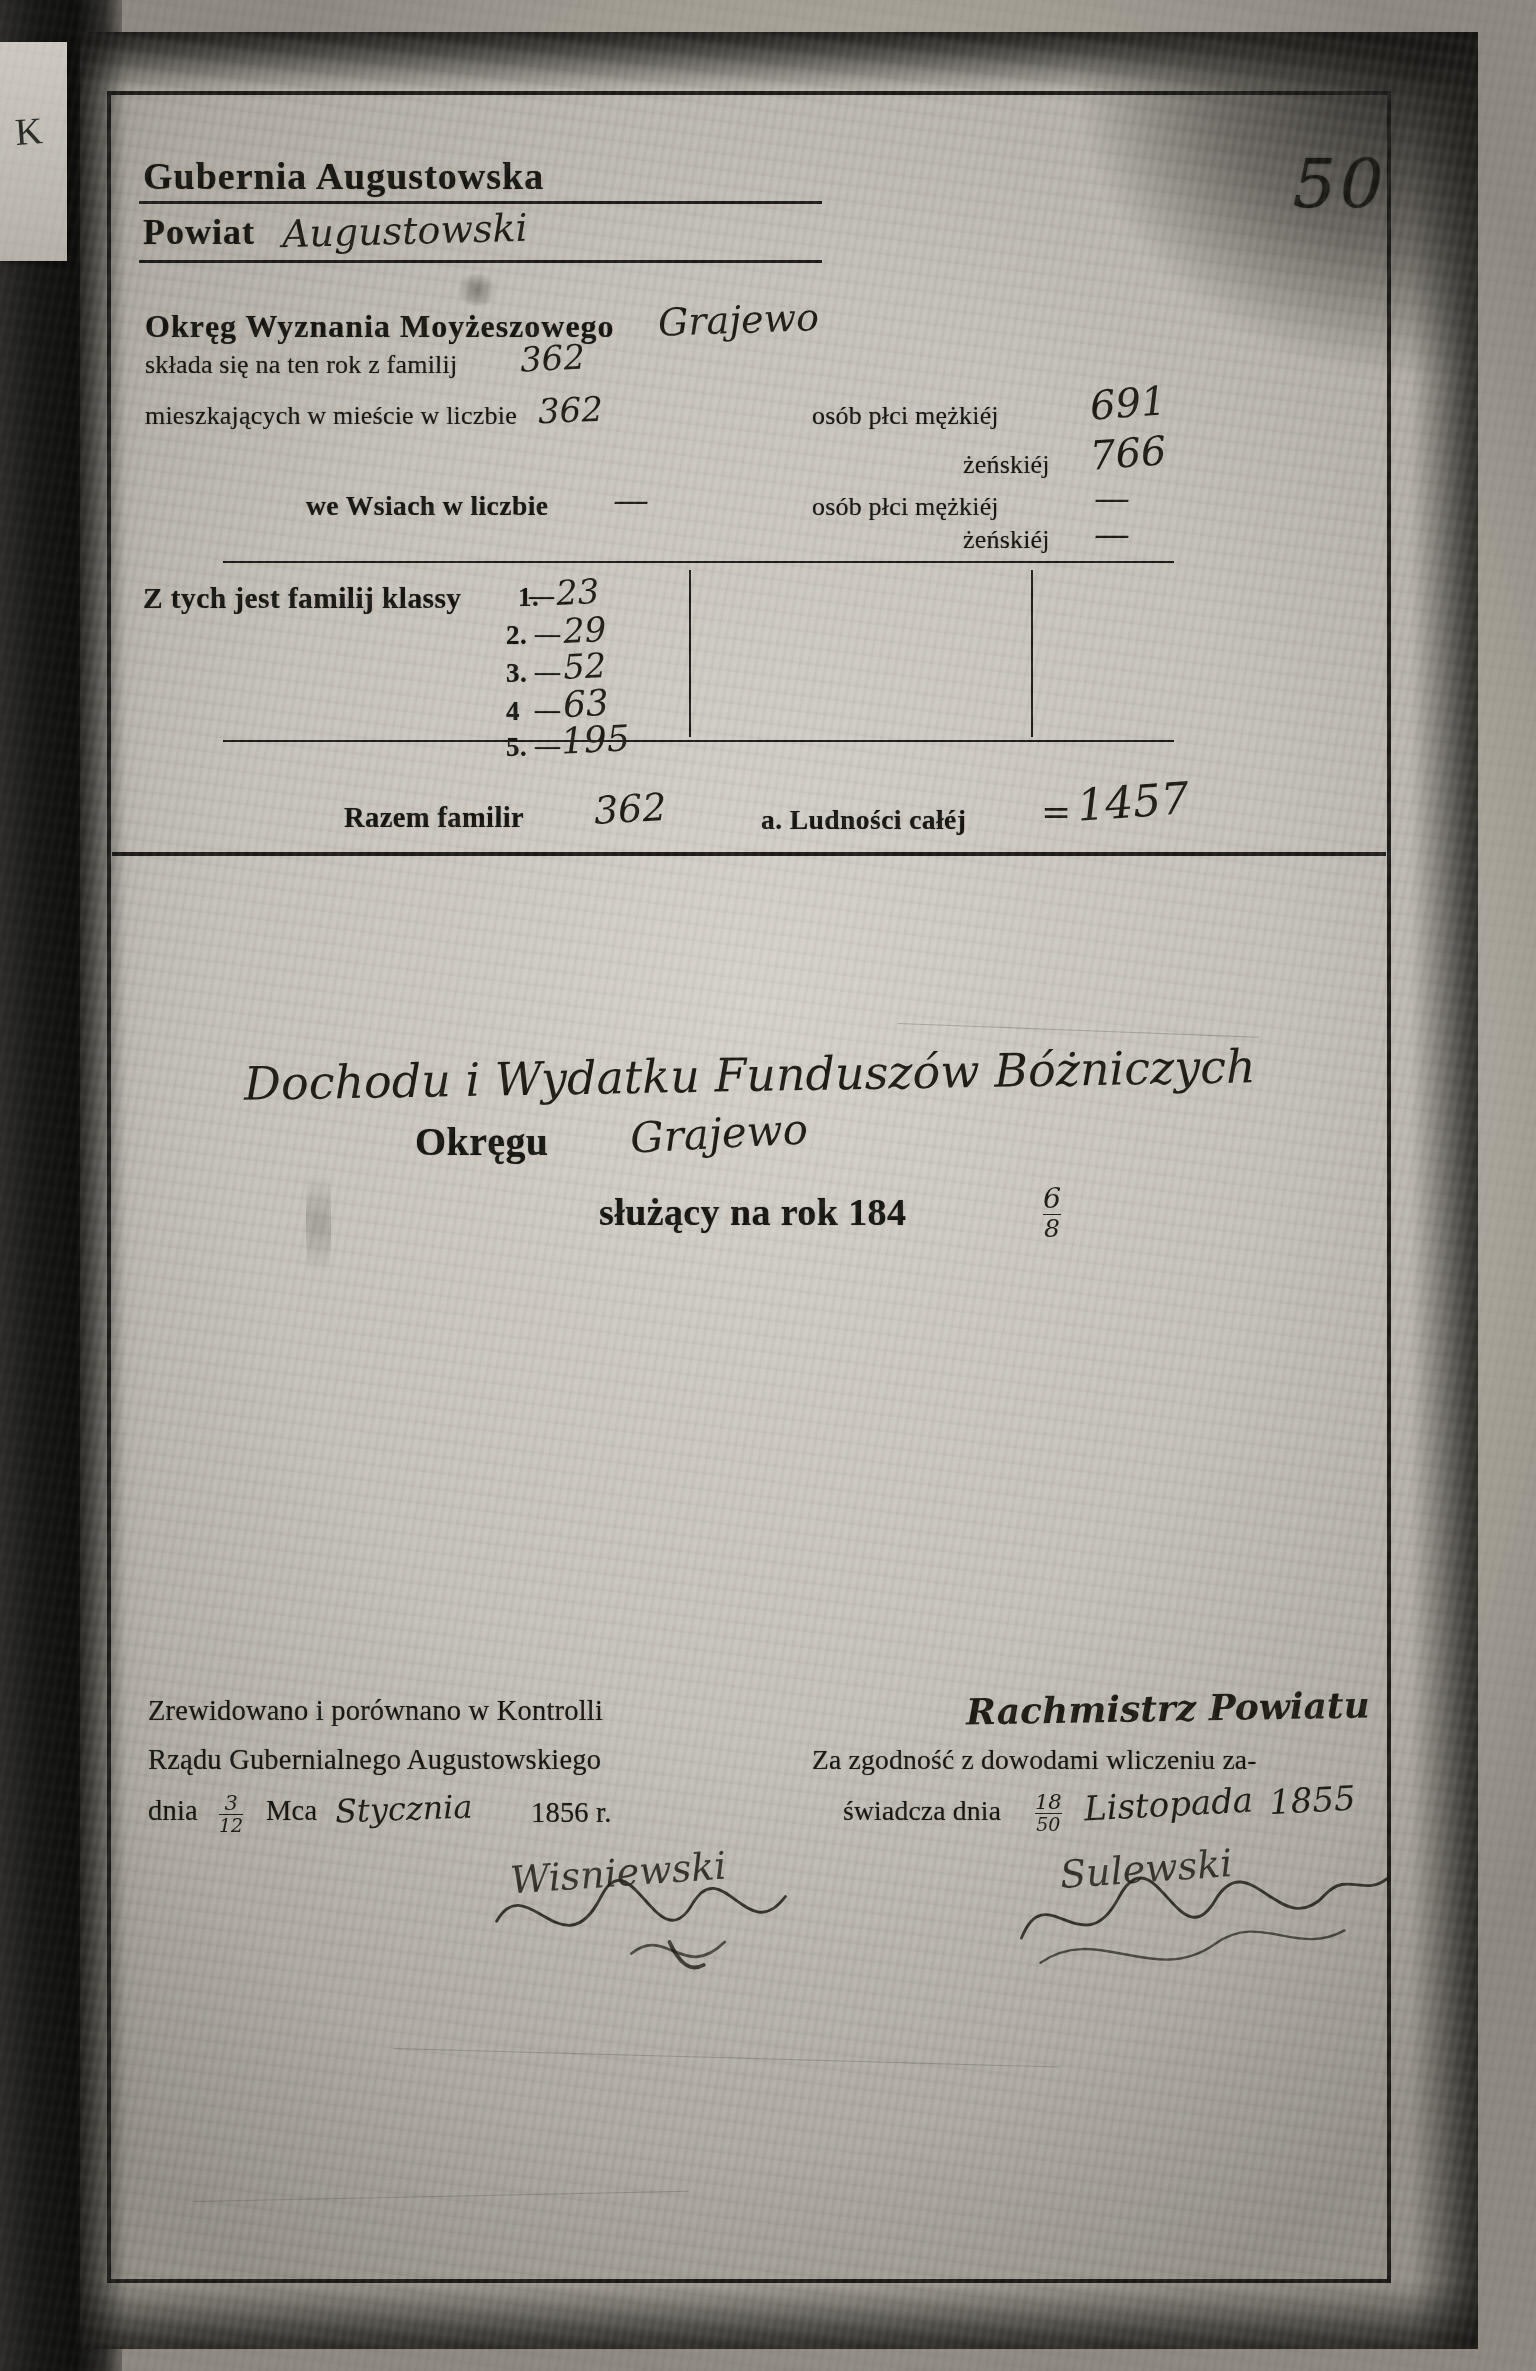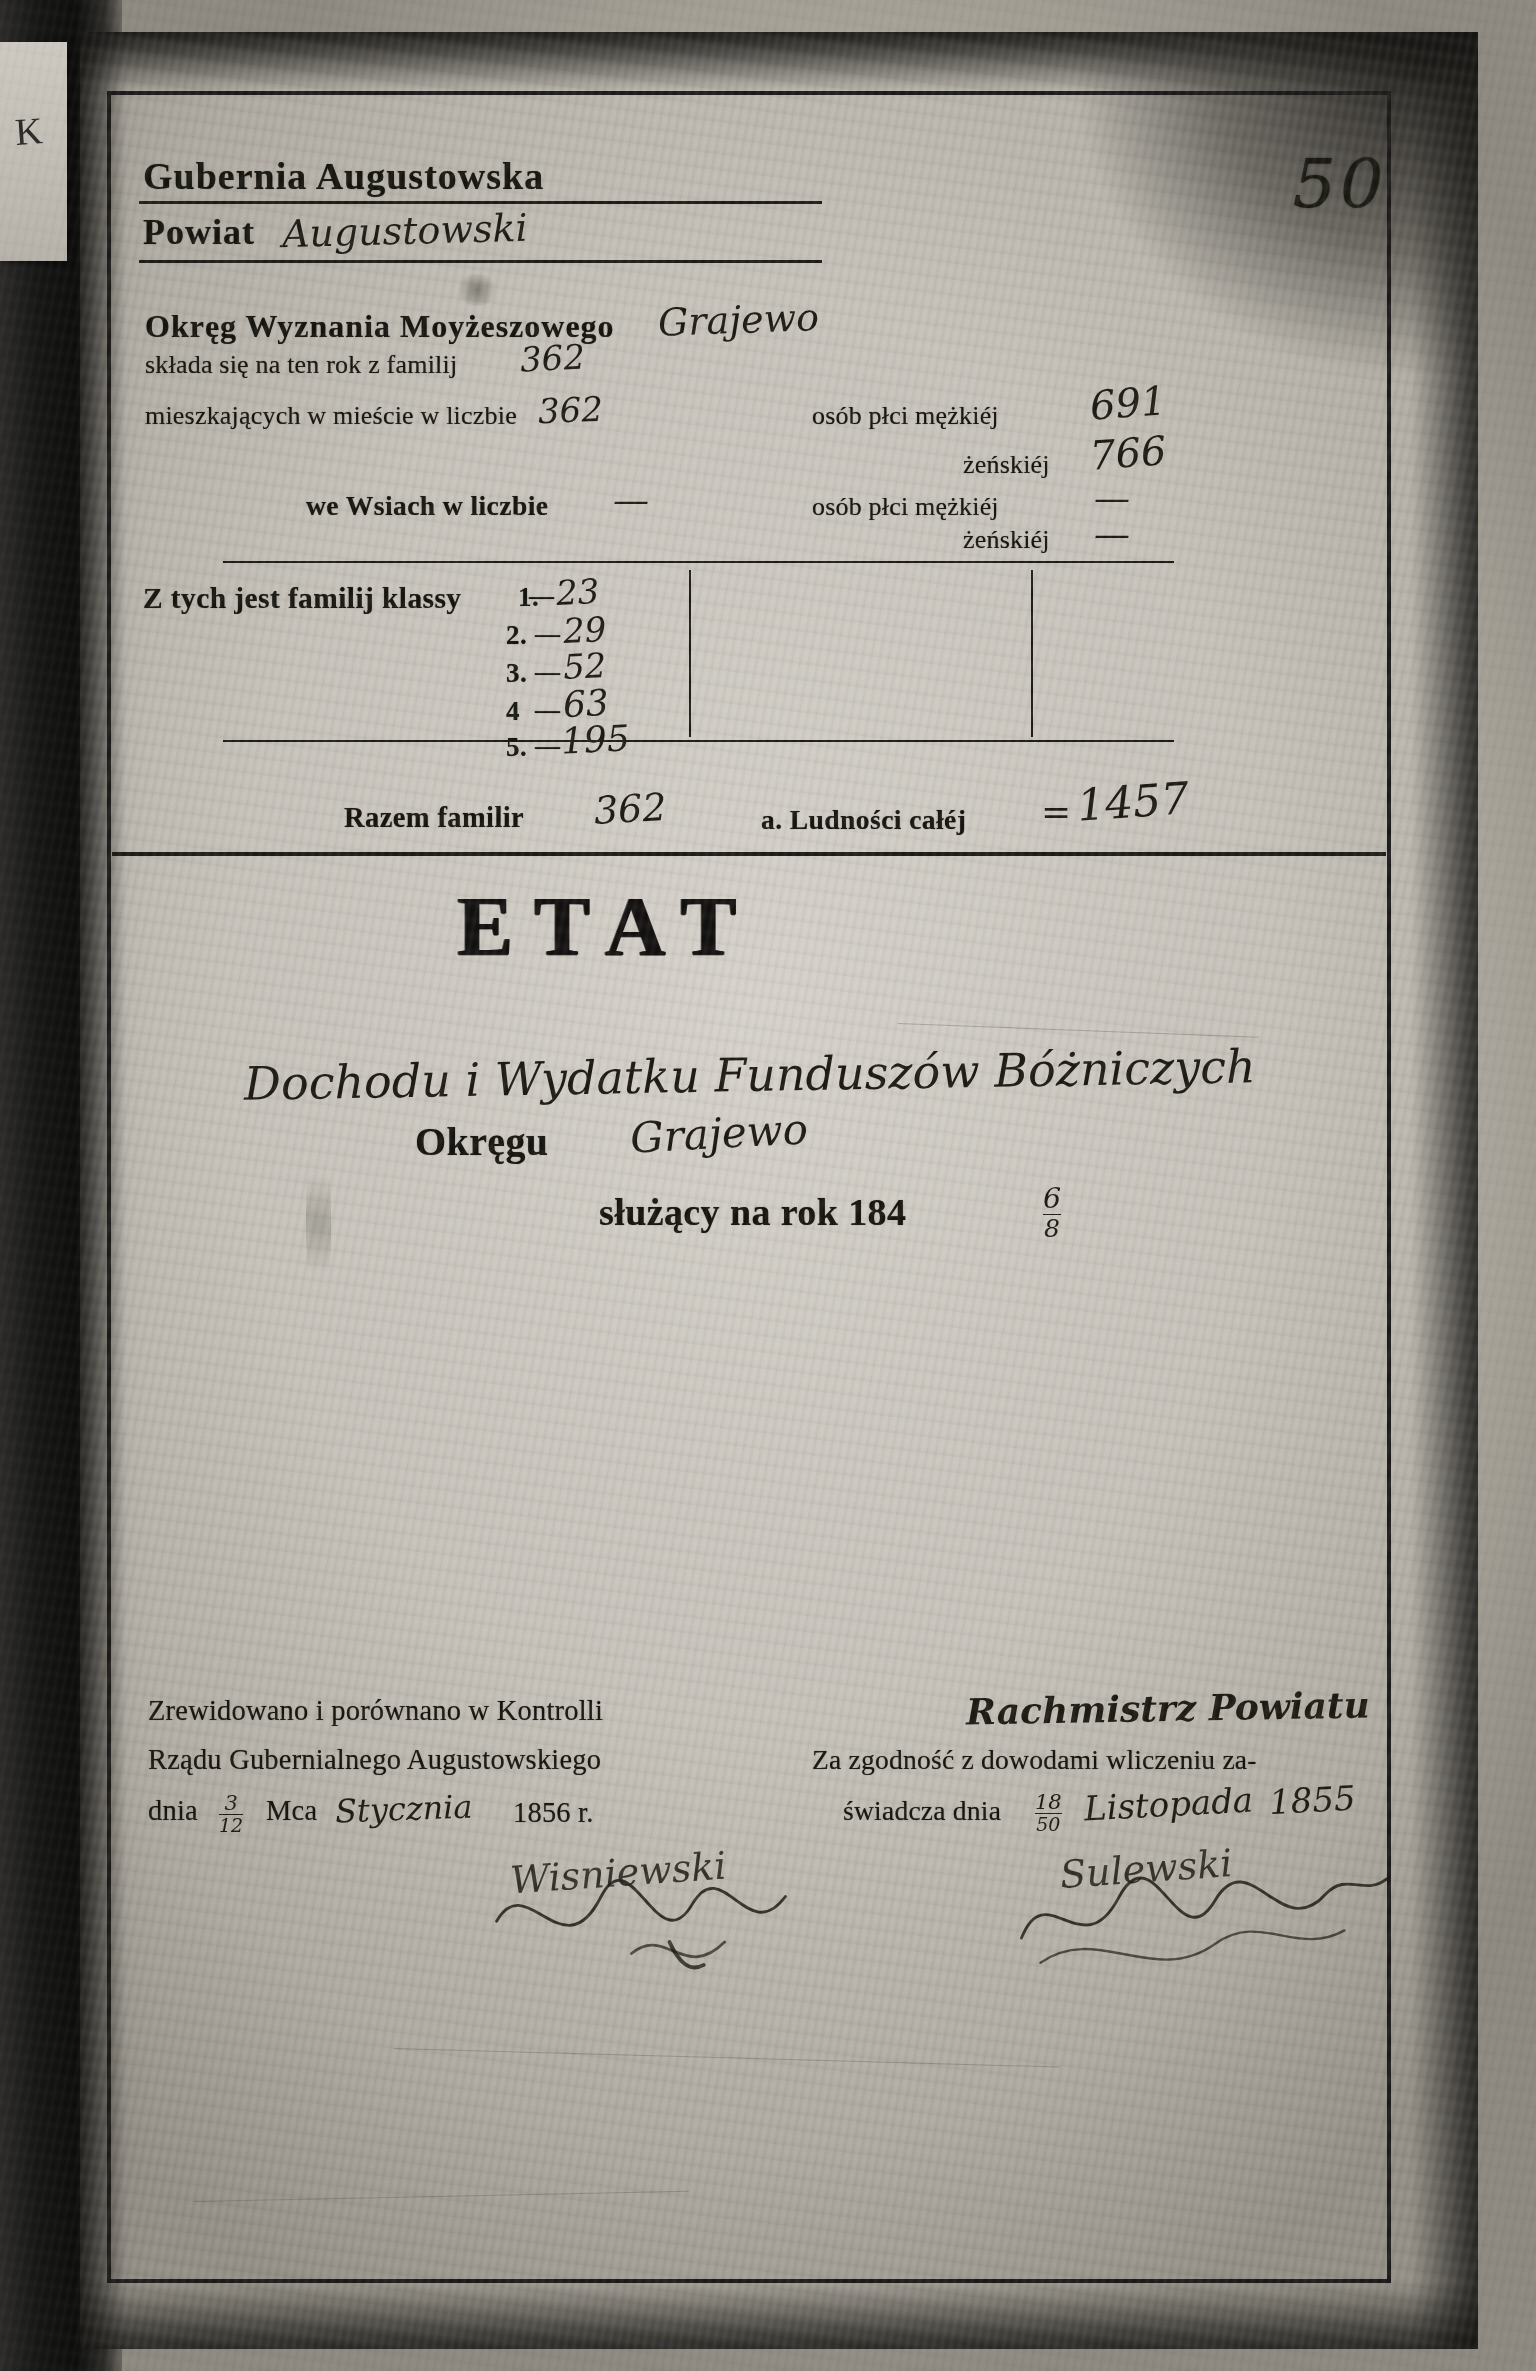--- a/index.html
+++ b/index.html
@@ -266,21 +266,20 @@
   </div>
 
   <div class="print" style="left:264px; top:770px; font-size:28.5px;">Razem familir</div>
   <div class="script" style="left:514px; top:755px; font-size:38px; transform:rotate(-3deg);">362</div>
   <div class="print" style="left:681px; top:772px; font-size:27.6px;">a. Ludności całéj</div>
   <div class="script" style="left:961px; top:759px; font-size:36px;">=</div>
   <div class="script" style="left:997px; top:744px; font-size:44px; transform:rotate(-4deg);">1457</div>
 
   <div class="rule" style="left:32px; top:820px; width:1274px; height:3.8px;"></div>
 
-  <div class="display" style="left:377px; top:846px; font-size:84px;">ETAT</div>
 
   <div class="script" style="left:164px; top:1016px; font-size:46px; transform:rotate(-1deg);">Dochodu i Wydatku Funduszów Bóżniczych</div>
 
   <div class="print" style="left:335px; top:1086px; font-size:40px;">Okręgu</div>
   <div class="script" style="left:550px; top:1077px; font-size:42px; transform:rotate(-3deg);">Grajewo</div>
 
   <div class="print" style="left:519px; top:1158px; font-size:38px;">służący na rok  184</div>
   <div class="frac" style="left:963px; top:1153px;">
     <span class="num">6</span>
     <span class="den">8</span>
@@ -289,21 +288,21 @@
   <div class="print thin" style="left:68px; top:1712px; font-size:28.5px;">Rządu Gubernialnego Augustowskiego</div>
   <div class="print thin" style="left:68px; top:1663px; font-size:28.5px;">Zrewidowano i porównano w Kontrolli</div>
 
   <div class="print thin" style="left:68px; top:1763px; font-size:28.5px;">dnia</div>
   <div class="frac" style="left:139px; top:1761px;">
     <span class="num" style="font-size:21px;">3</span>
     <span class="den" style="font-size:19px;font-style:italic;">12</span>
   </div>
   <div class="print thin" style="left:186px; top:1763px; font-size:28.5px;">Mca</div>
   <div class="script" style="left:255px; top:1758px; font-size:32px; transform:rotate(-2deg);">Stycznia</div>
-  <div class="print thin" style="left:433px; top:1765px; font-size:28.5px;">1856 r.</div>
+  <div class="print thin" style="left:451px; top:1765px; font-size:28.5px;">1856 r.</div>
 
   <div class="script" style="left:430px; top:1819px; font-size:38px; transform:rotate(-4deg); opacity:.85;">Wisniewski</div>
   <svg class="sig" style="left:409px; top:1798px;" width="342" height="171" viewBox="0 0 360 180">
     <path d="M8,96 C40,40 78,150 118,70 C150,8 178,140 214,78 C246,24 272,124 312,70" fill="none" stroke="#1d1b14" stroke-width="3" stroke-linecap="round" opacity="0.85"></path>
     <path d="M150,130 C186,100 206,160 248,118" fill="none" stroke="#1d1b14" stroke-width="3" stroke-linecap="round" opacity="0.7"></path>
     <path d="M190,118 C200,140 212,150 226,142" fill="none" stroke="#1d1b14" stroke-width="4" stroke-linecap="round" opacity="0.8"></path>
   </svg>
 
   <div class="script" style="left:886px; top:1655px; font-size:36px; font-weight:700; transform:rotate(-1deg);">Rachmistrz Powiatu</div>
   <div class="print thin" style="left:732px; top:1712px; font-size:27.6px;">Za zgodność z dowodami wliczeniu za-</div>

